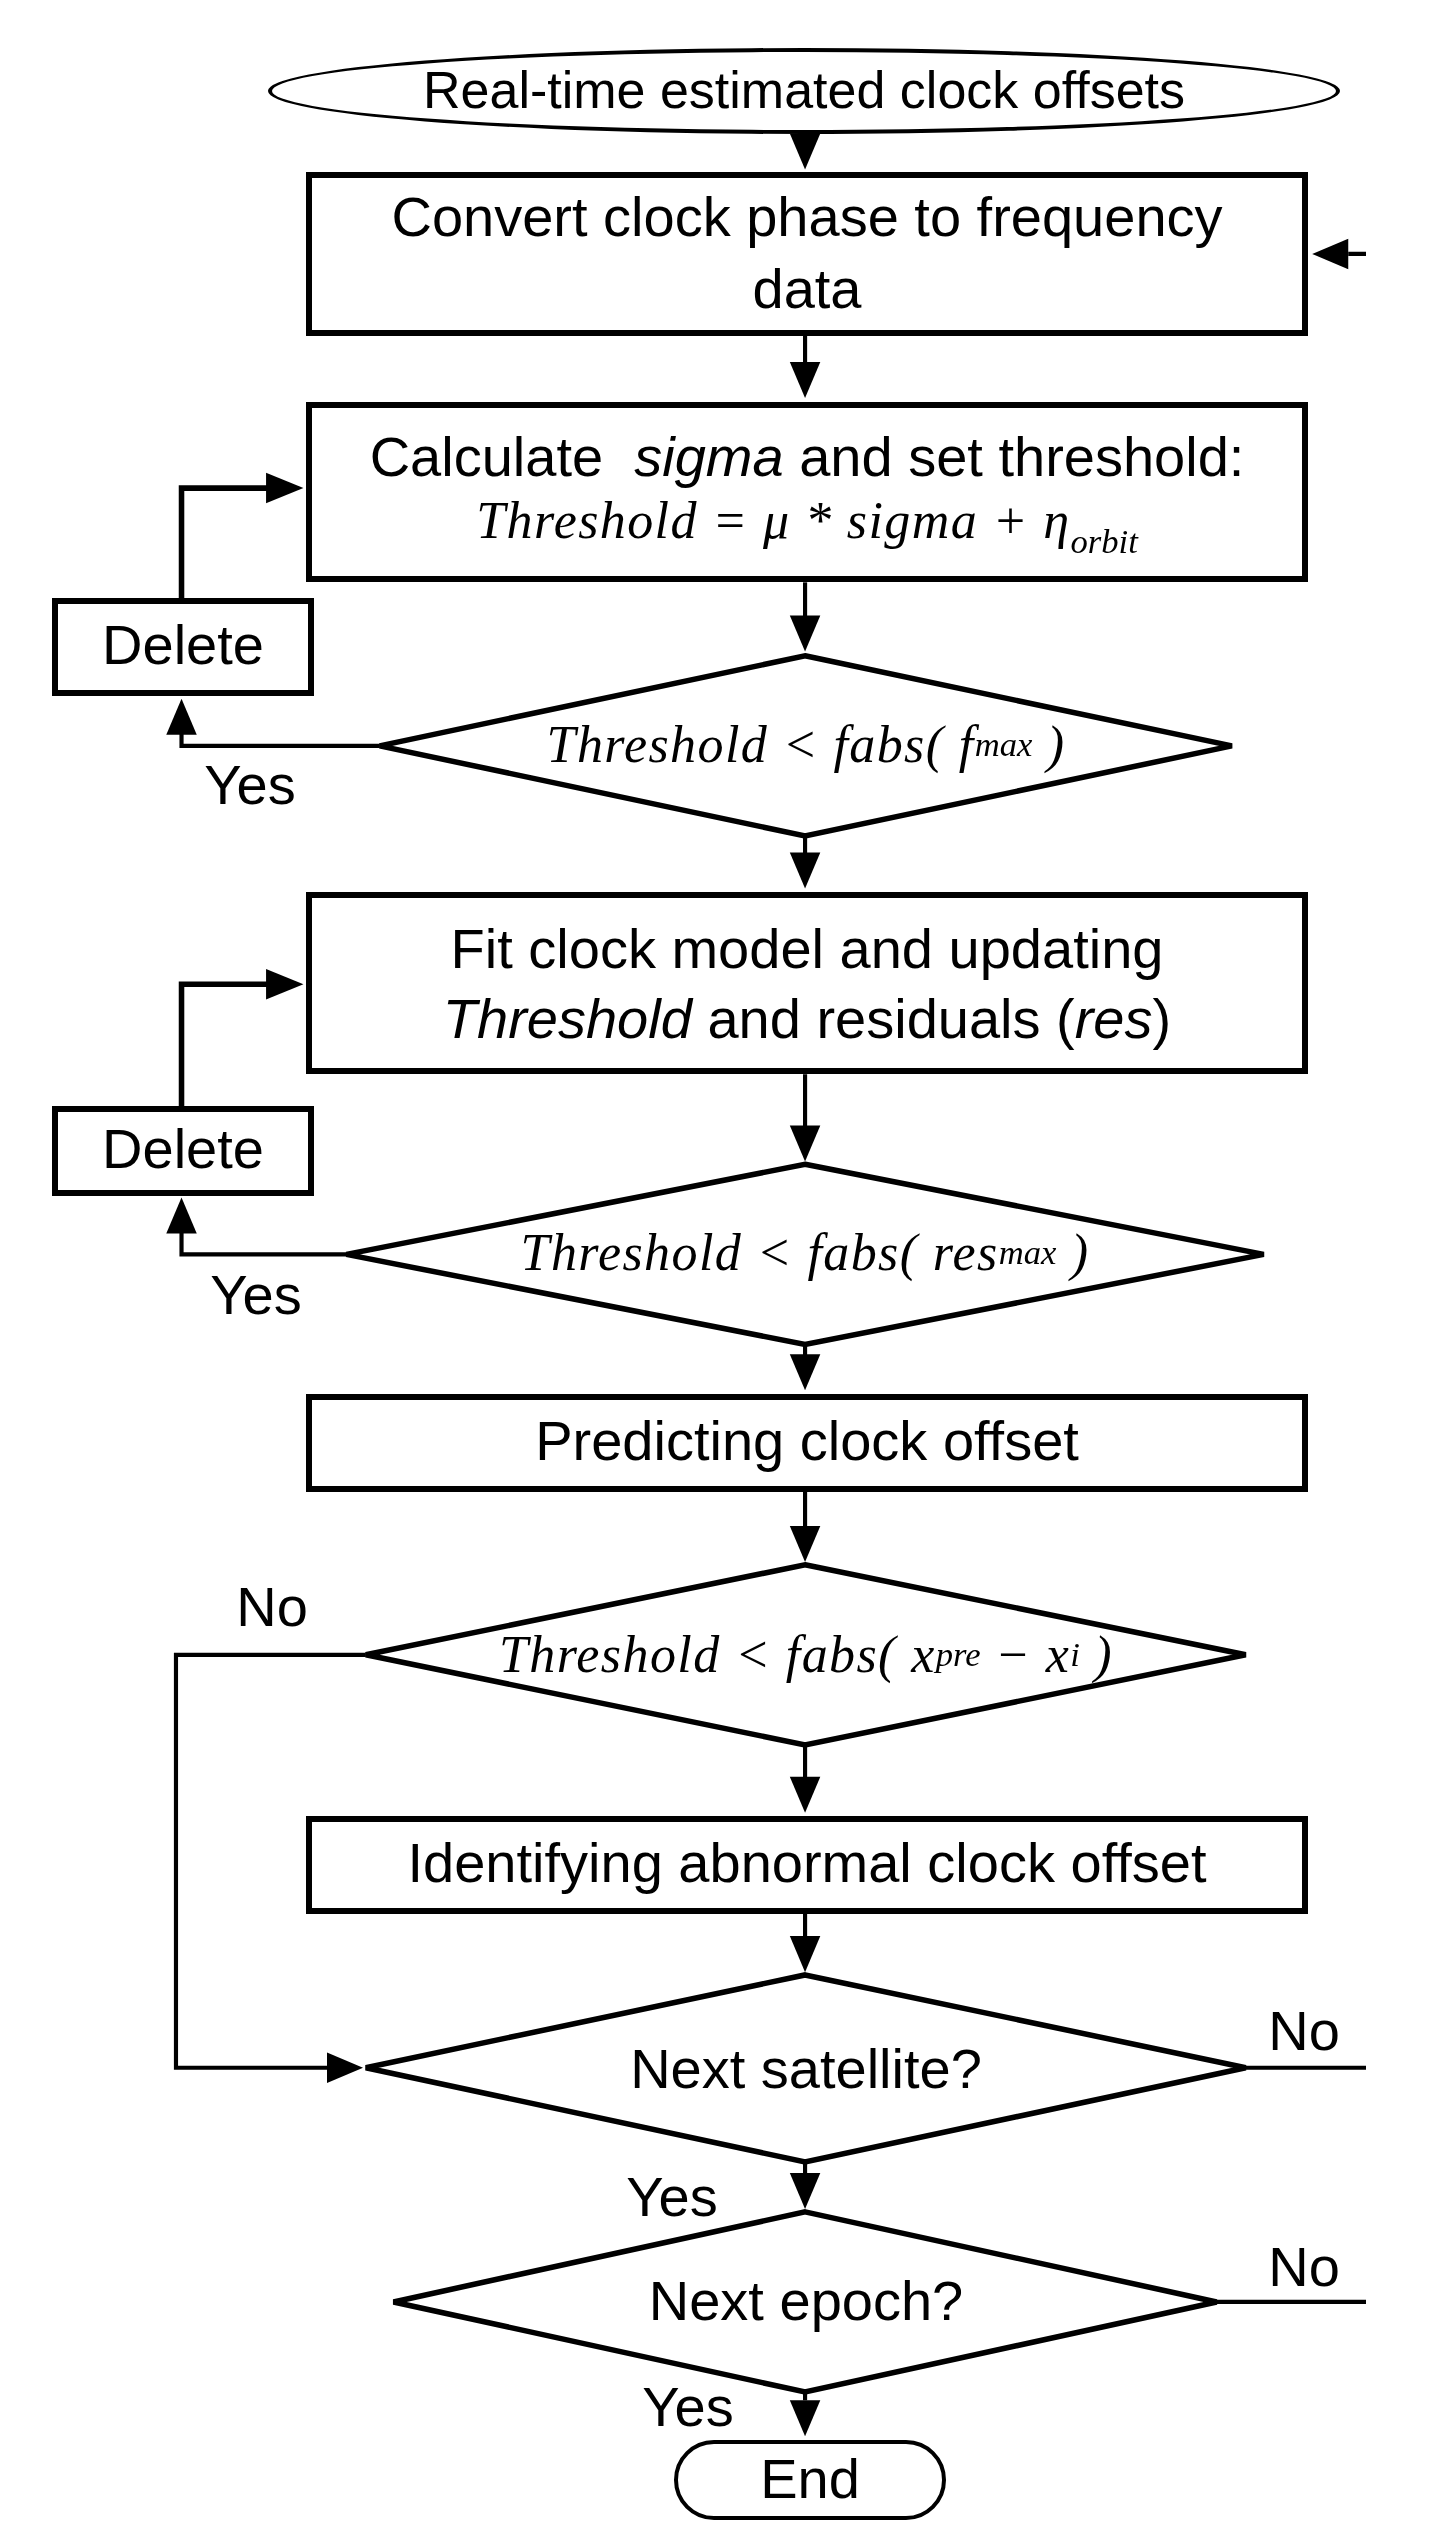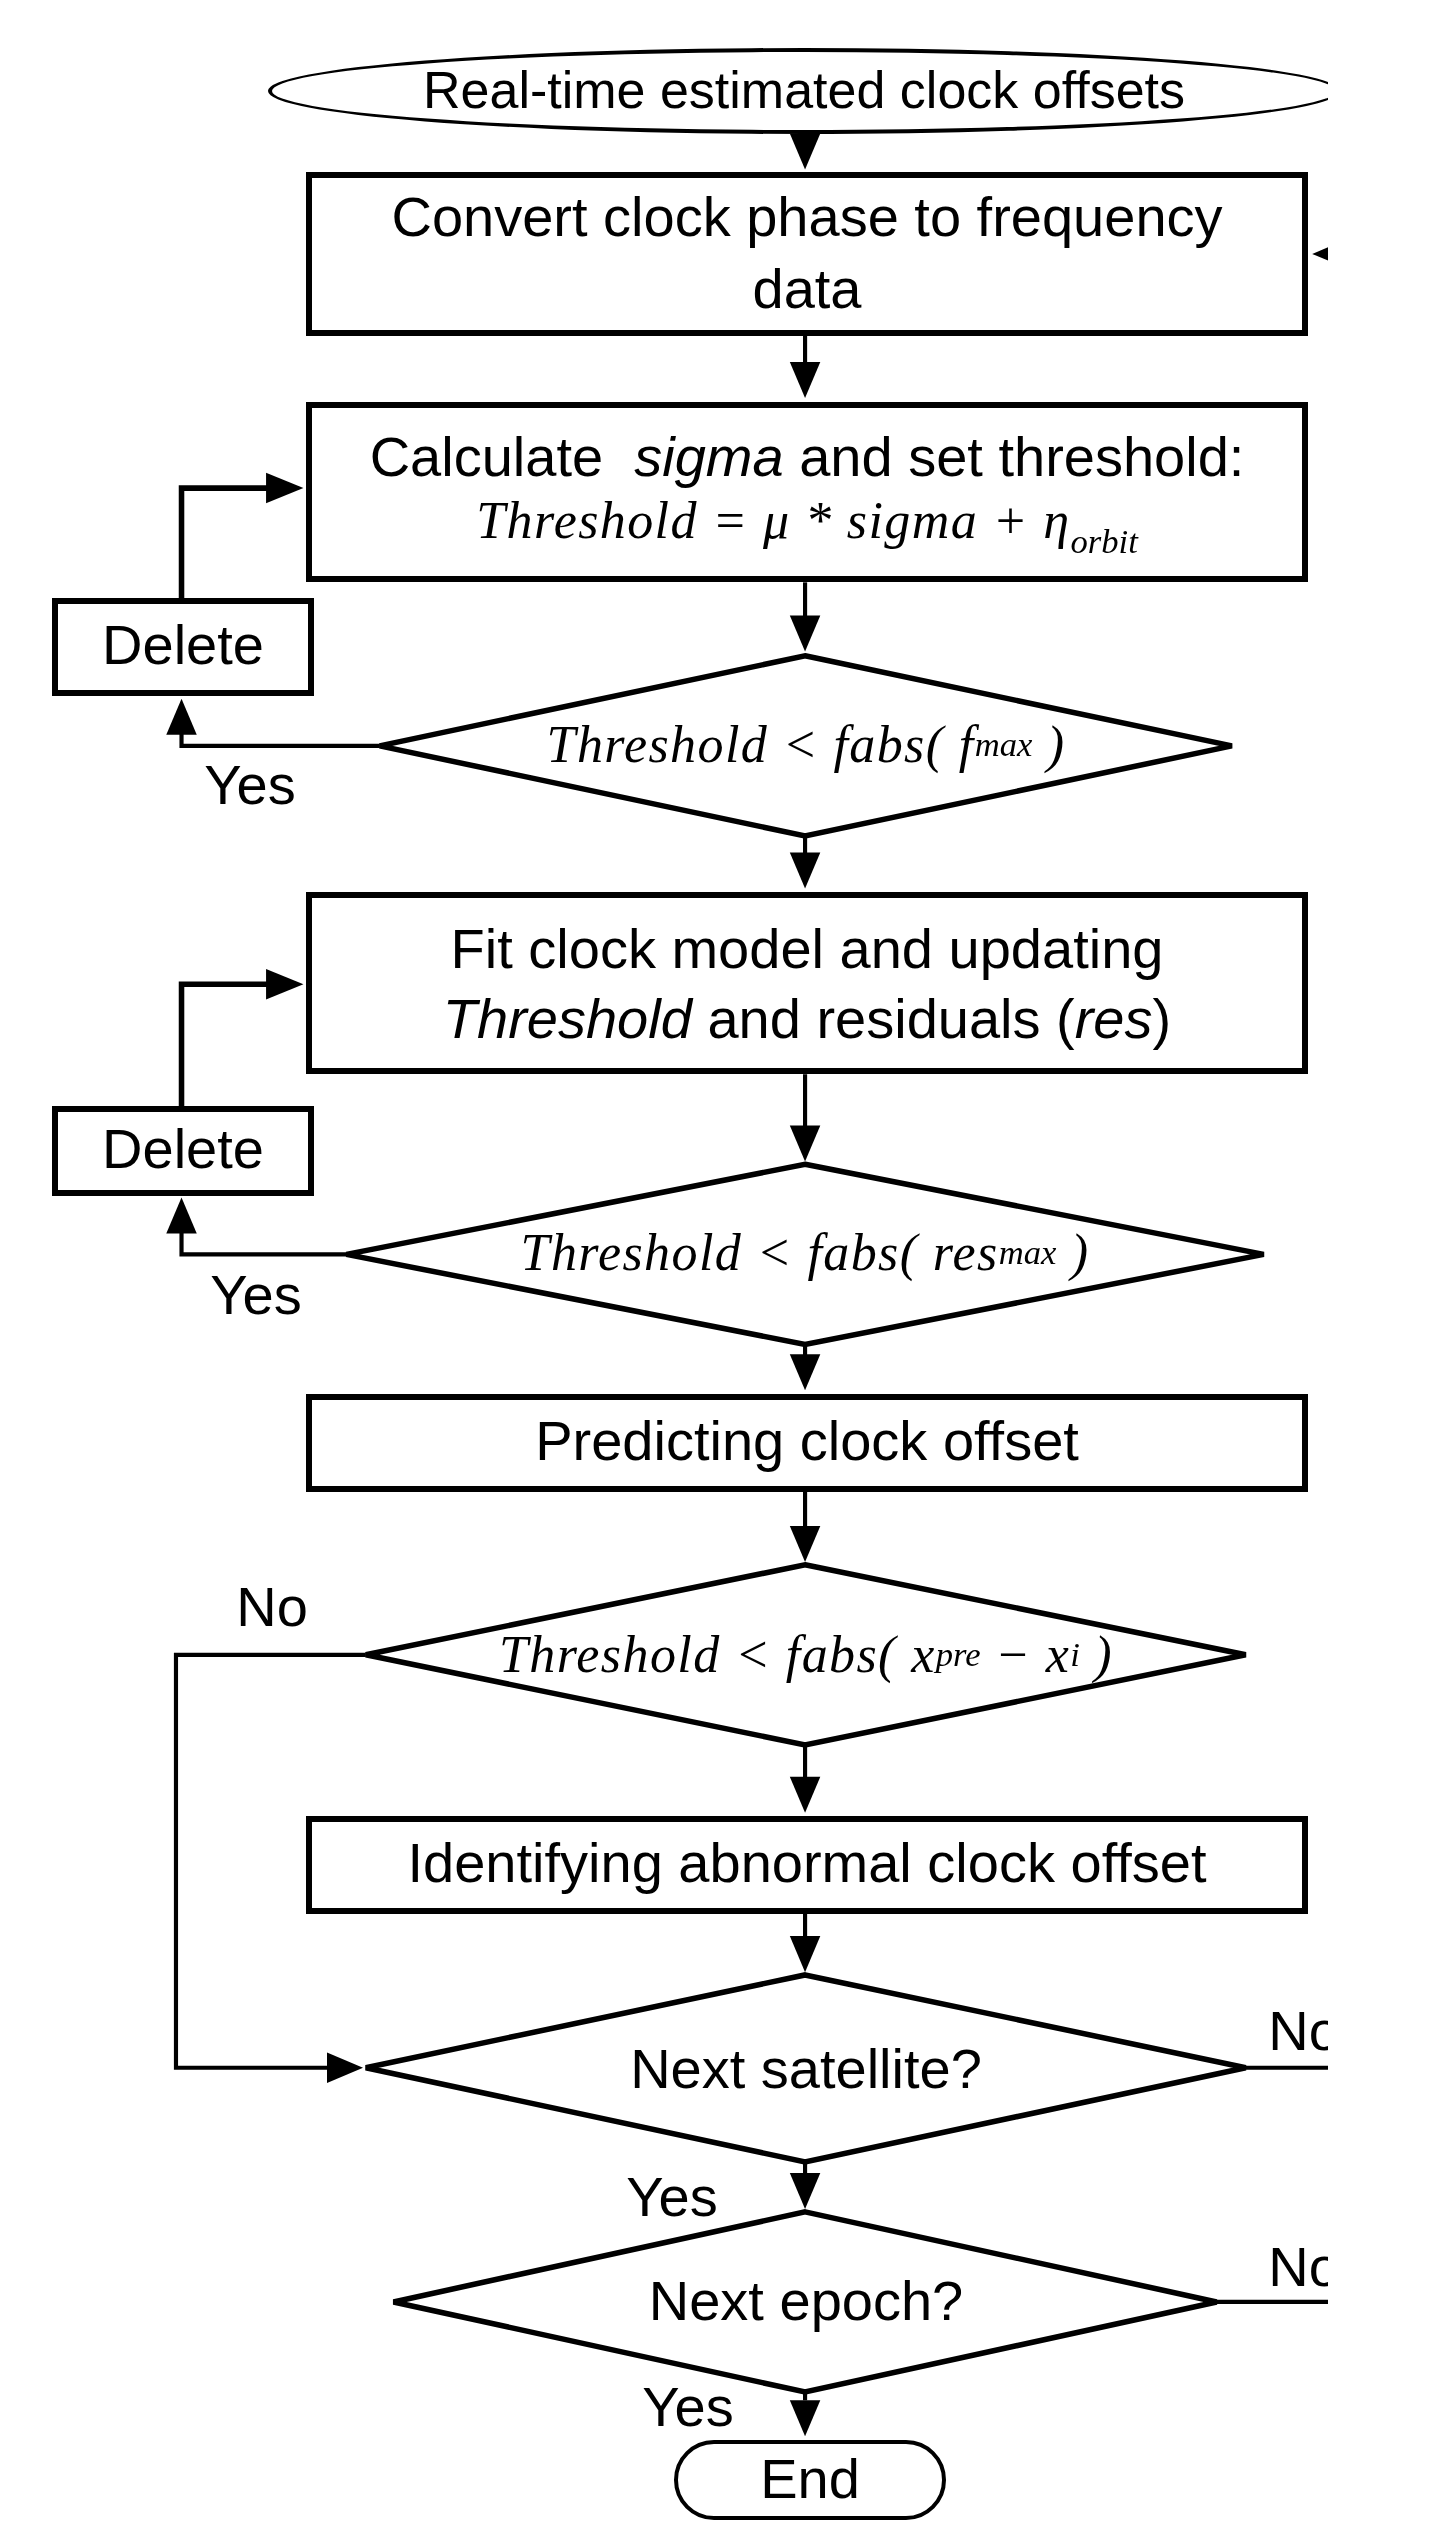--- a/index.html
+++ b/index.html
@@ -1,16 +1,16 @@
 <!DOCTYPE html>
 <html style="font-size:11px"><head>
 <meta charset="utf-8">
 <style>
   html, body { margin: 0; padding: 0; background: #ffffff; }
-  .stage { position: relative; width: 1328px; height: 2525px; background: #ffffff; overflow: hidden; }
+  .stage { position: relative; width: 1328px; height: 2525px; background: #ffffff; overflow: hidden; padding-left: 38px; }
   .canvas {
     position: absolute; left: 0; top: 0;
     width: 724px; height: 1262px;
     transform: scale(2); transform-origin: 0 0;
     font-family: "Liberation Sans", sans-serif;
     color: #000;
   }
   .wires { position: absolute; left: 0; top: 0; z-index: 1; }
   .node { position: absolute; z-index: 2; display: flex; align-items: center; justify-content: center; text-align: center; box-sizing: border-box; background: #fff; }
   .rect { border: 3.5px solid #000; }

